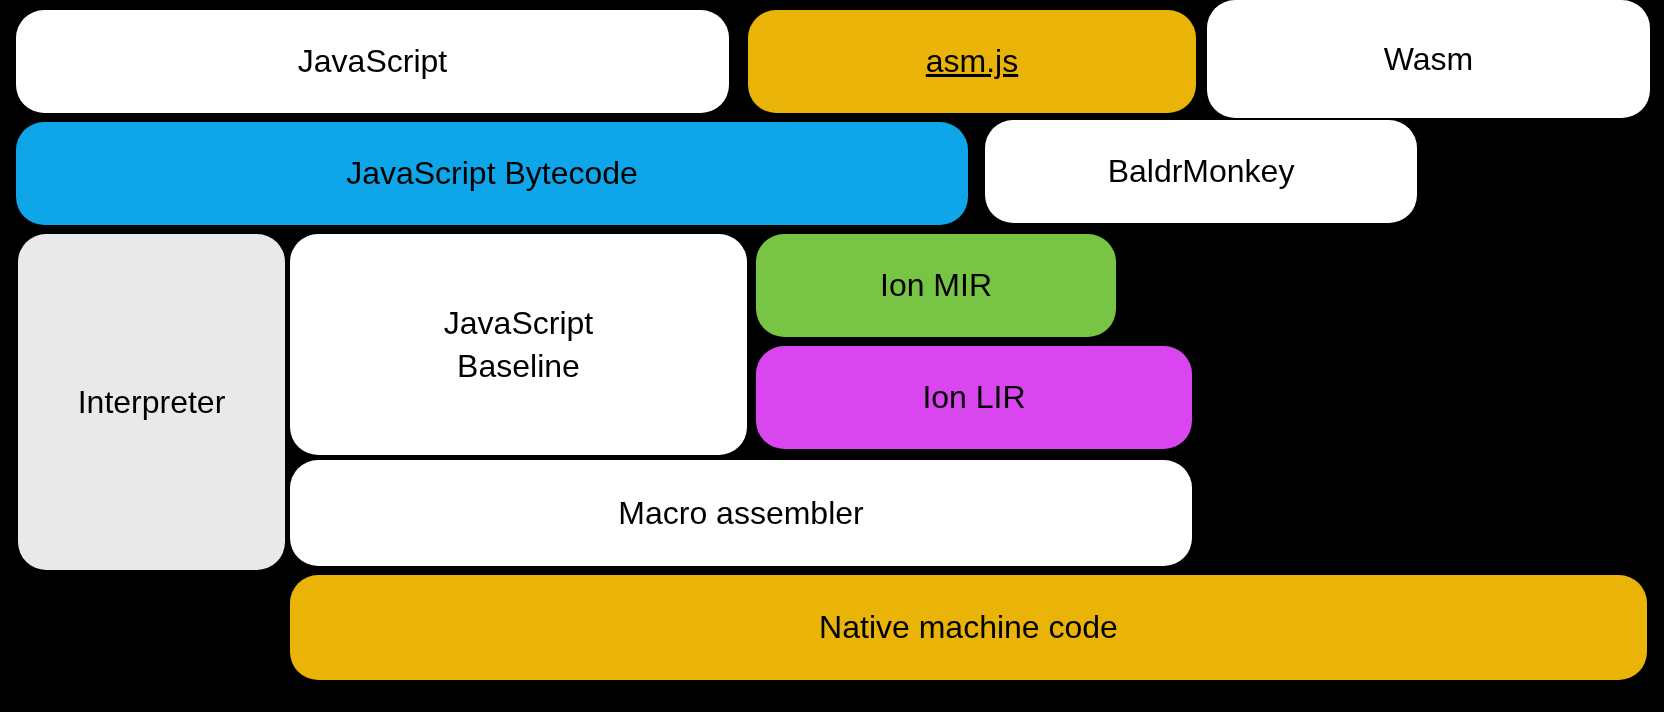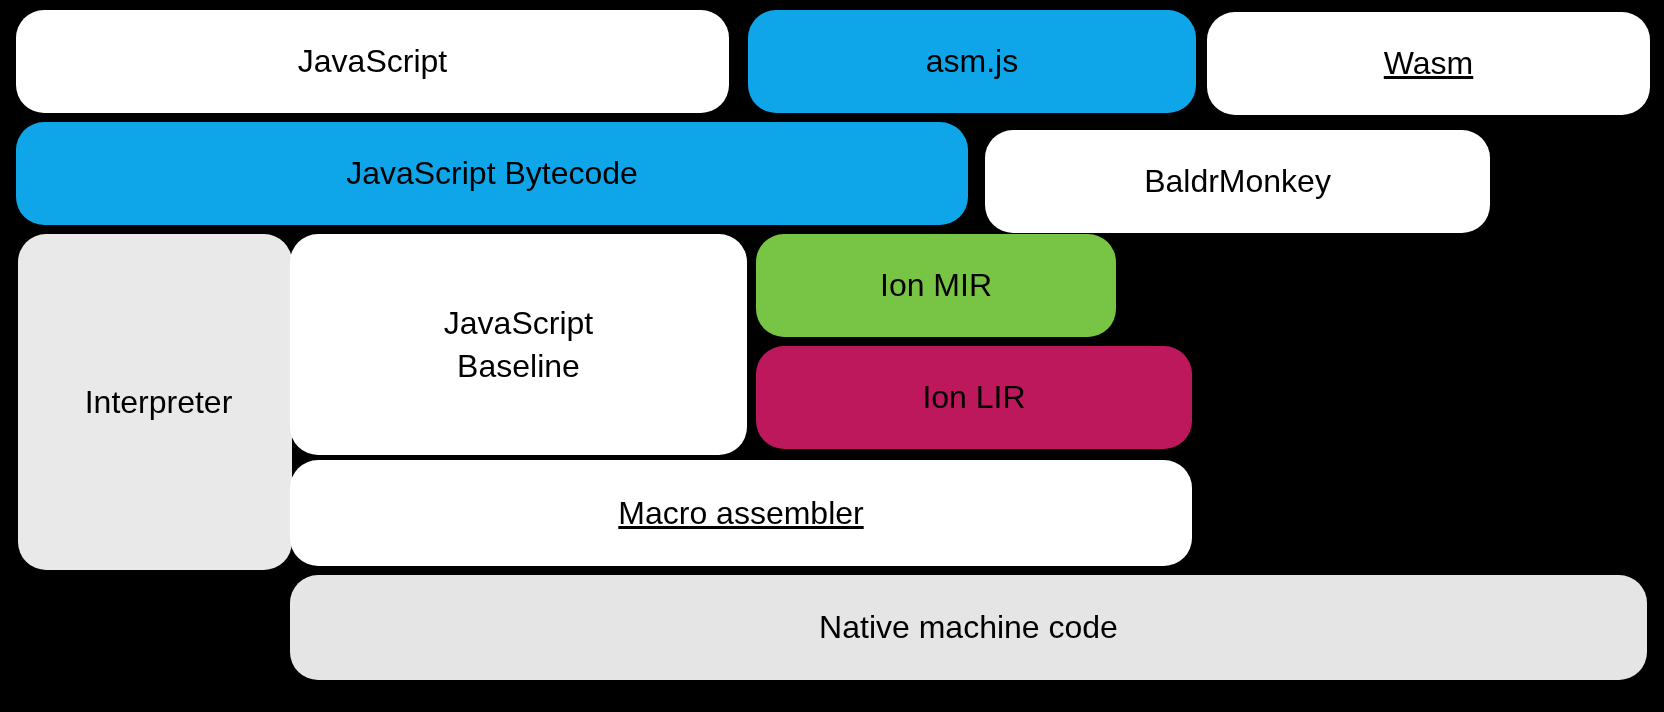--- a/index.html
+++ b/index.html
@@ -24,43 +24,43 @@
     line-height: 1.32;
     display: flex;
     align-items: center;
     justify-content: center;
     text-align: center;
     white-space: pre-line;
   }
   
   .n-js        { left: 16px;   top: 10px;  width: 713px;  height: 103px; }
   .n-asmjs     { left: 748px;  top: 10px;  width: 448px;  height: 103px; }
-  .n-wasm      { left: 1207px; top: 12px;  width: 443px;  height: 103px; text-decoration: underline; }
+  .n-wasm      { left: 1207px; top: 0;  width: 443px;  height: 118px; }
   
   .n-bytecode  { left: 16px;   top: 122px; width: 952px;  height: 103px; }
-  .n-baldr     { left: 985px;  top: 130px; width: 505px;  height: 103px; }
+  .n-baldr     { left: 985px;  top: 120px; width: 432px;  height: 103px; }
   
   .n-interp    { left: 18px;   top: 234px; width: 267px;  height: 336px; }
   .n-baseline  { left: 290px;  top: 234px; width: 457px;  height: 221px; }
   .n-ionmir    { left: 756px;  top: 234px; width: 360px;  height: 103px; }
   .n-ionlir    { left: 756px;  top: 346px; width: 436px;  height: 103px; }
   .n-cranelift { left: 1199px; top: 349px; width: 448px;  height: 219px; }
   
-  .n-macro     { left: 290px;  top: 460px; width: 902px;  height: 106px; text-decoration: underline; }
+  .n-macro     { left: 290px;  top: 460px; width: 902px;  height: 106px; }
   .n-native    { left: 290px;  top: 575px; width: 1357px; height: 105px; }
 </style>
 </head>
 <body>
 
 <div id="stage" style="background: rgb(0, 0, 0);">
   <div class="node n-js" style="background: rgb(255, 255, 255);">JavaScript</div>
-  <div class="node n-asmjs" style="background: #0ea5e9;">asm.js</div>
+  <div class="node n-asmjs" style="background: #eab308; text-decoration: underline;">asm.js</div>
   <div class="node n-wasm" style="background: rgb(255, 255, 255);">Wasm</div>
   <div class="node n-bytecode" style="background: #0ea5e9;">JavaScript Bytecode</div>
   <div class="node n-baldr" style="background: rgb(255, 255, 255);">BaldrMonkey</div>
-  <div class="node n-interp" style="background: rgb(233, 233, 233); padding-left: 7px;">Interpreter</div>
+  <div class="node n-interp" style="background: rgb(233, 233, 233);">Interpreter</div>
   <div class="node n-baseline" style="background: rgb(255, 255, 255);">JavaScript
 Baseline</div>
   <div class="node n-ionmir" style="background: rgb(120, 196, 69);">Ion MIR</div>
-  <div class="node n-ionlir" style="background: #be185d; text-align: center;">Ion LIR</div>
+  <div class="node n-ionlir" style="background: #d946ef; text-align: center;">Ion LIR</div>
   <div class="node n-macro" style="background: rgb(255, 255, 255);">Macro assembler</div>
-  <div class="node n-native" style="background: #e5e5e5; text-align: right;">Native machine code</div>
+  <div class="node n-native" style="background: #eab308; text-align: right;">Native machine code</div>
 </div>
 
 </body></html>

